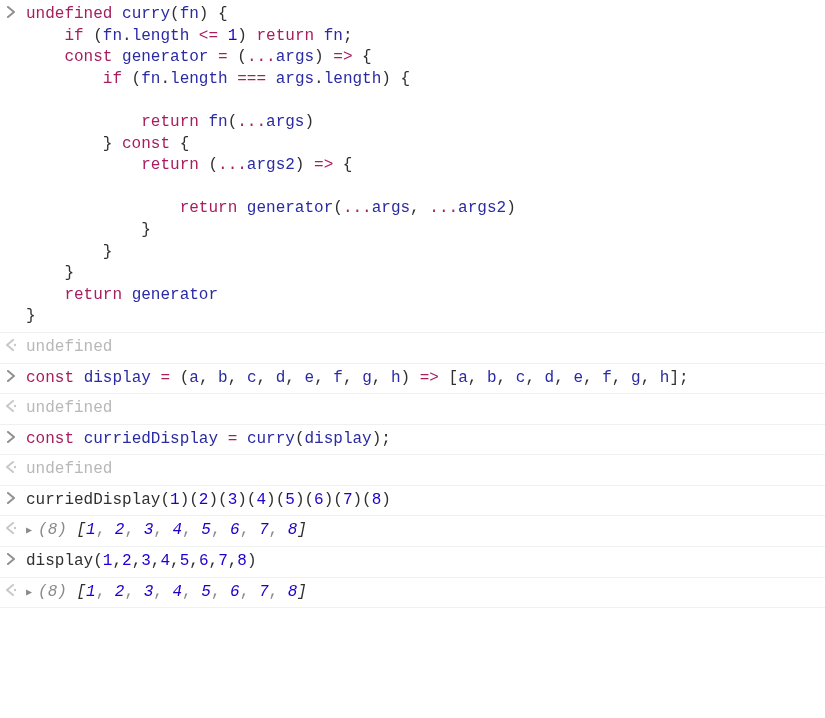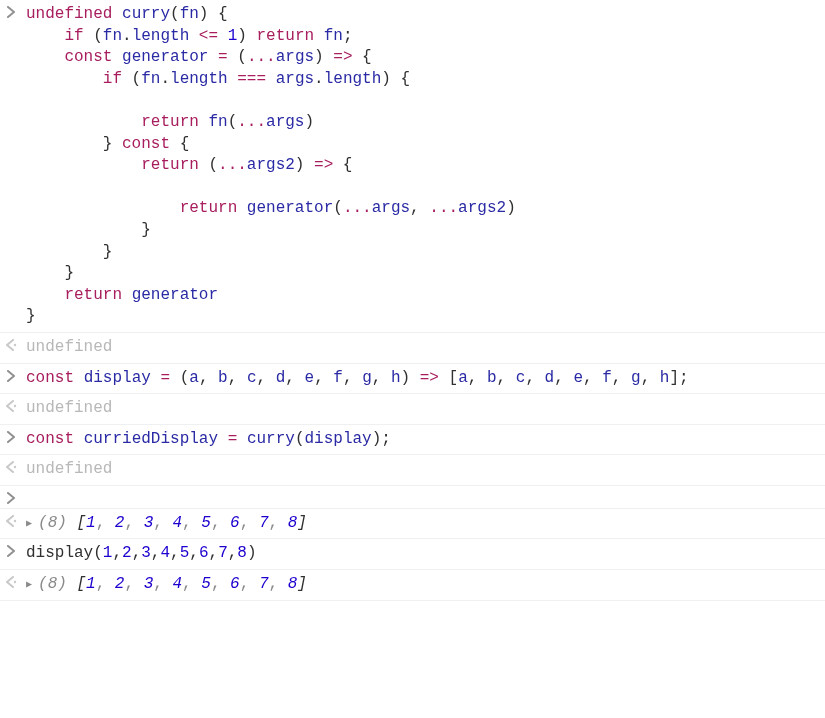--- a/index.html
+++ b/index.html
@@ -118,20 +118,21 @@
         </svg>
       </div>
       <div class="content"><span class="undef">undefined</span></div>
     </div>
     <div class="entry">
       <div class="gutter">
         <svg width="10" height="12" viewBox="0 0 10 12">
           <path d="M2 1 L8 6 L2 11" fill="none" stroke="#909090" stroke-width="2" stroke-linecap="round" stroke-linejoin="round"></path>
         </svg>
       </div>
+      <div class="content">curriedDisplay(<span class="num">1</span>)(<span class="num">2</span>)(<span class="num">3</span>)(<span class="num">4</span>)(<span class="num">5</span>)(<span class="num">6</span>)(<span class="num">7</span>)(<span class="num">8</span>)</div>
     </div>
     <div class="entry">
       <div class="gutter">
         <svg width="12" height="12" viewBox="0 0 12 12">
           <path d="M8 1 L2 6 L8 11" fill="none" stroke="#c8c8c8" stroke-width="2" stroke-linecap="round" stroke-linejoin="round"></path>
           <circle cx="10" cy="6" r="1.2" fill="#c8c8c8"></circle>
         </svg>
       </div>
       <div class="content"><span class="caret">▶</span><span class="arr-len">(8) </span><span class="arr-br">[</span><span class="arr-items">1</span><span class="arr-comma">, </span><span class="arr-items">2</span><span class="arr-comma">, </span><span class="arr-items">3</span><span class="arr-comma">, </span><span class="arr-items">4</span><span class="arr-comma">, </span><span class="arr-items">5</span><span class="arr-comma">, </span><span class="arr-items">6</span><span class="arr-comma">, </span><span class="arr-items">7</span><span class="arr-comma">, </span><span class="arr-items">8</span><span class="arr-br">]</span></div>
     </div>

